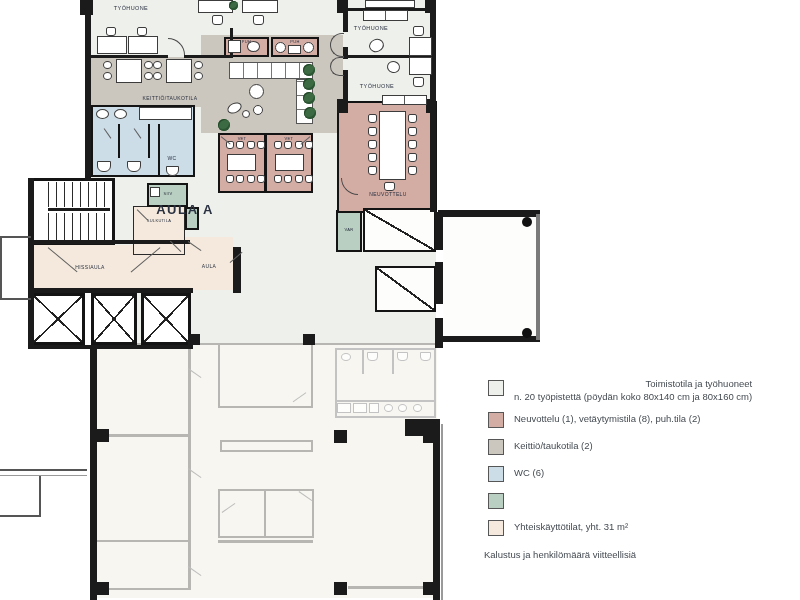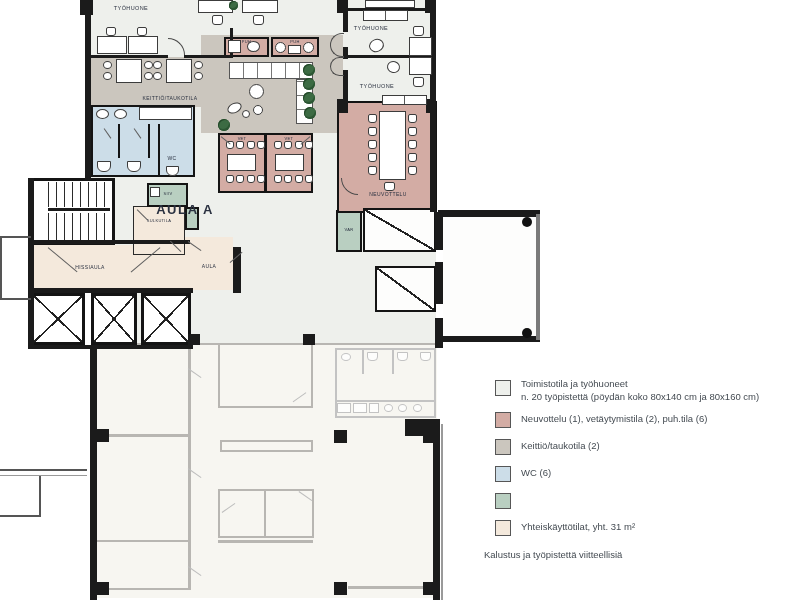--- a/index.html
+++ b/index.html
@@ -27,21 +27,21 @@
   .diag{position:absolute;background-color:#fdfdfc;border:2.5px solid #141414;box-sizing:border-box;
     background-image:
       linear-gradient(to top right, transparent calc(50% - 1px), #222 calc(50% - 1px), #222 calc(50% + 1px), transparent calc(50% + 1px));}
   .treads{position:absolute;background:repeating-linear-gradient(90deg,#2b2b2b 0 1.5px,transparent 1.5px 8px);}
   .sofa-h{position:absolute;background:#fff repeating-linear-gradient(90deg,transparent 0 13px,#777 13px 14px);border:1px solid #555;box-sizing:border-box;}
   .sofa-v{position:absolute;background:#fff repeating-linear-gradient(0deg,transparent 0 13px,#777 13px 14px);border:1px solid #555;box-sizing:border-box;}
   .arc{position:absolute;border:1px solid #4a4a4a;box-sizing:border-box;background:transparent;}
   .rcol{position:absolute;background:#111;border-radius:50%;}
   
   #legend{position:absolute;left:484px;top:377px;width:316px;color:#444b52;}
-  .lrow{position:absolute;left:11px;display:flex;align-items:flex-start;}
+  .lrow{position:absolute;left:4px;display:flex;align-items:flex-start;text-align:right;}
   .sw{width:16px;height:16px;border:1.5px solid #565656;box-sizing:border-box;flex:0 0 auto;margin-right:10px;}
   .ltxt{font-size:9.5px;line-height:13px;}
   .lnote{position:absolute;left:0;top:172px;font-size:9.5px;}
 </style>
 </head>
 <body>
 
 <div id="stage">
 
   <div class="room" style="left: 91px; top: 0px; width: 345px; height: 345px; background-color: rgb(238, 240, 236);"></div>
@@ -290,33 +290,33 @@
   <div id="legend">
     <div class="lrow" style="top:0;">
       <div class="sw" style="margin-top: 3px; background-color: rgb(238, 240, 236);"></div>
       <div class="ltxt">
         <div>Toimistotila ja työhuoneet</div>
         <div>n. 20 työpistettä (pöydän koko 80x140 cm ja 80x160 cm)</div>
       </div>
     </div>
     <div class="lrow" style="top:35px;">
       <div class="sw" style="background-color: rgb(211, 172, 164);"></div>
-      <div class="ltxt">Neuvottelu (1), vetäytymistila (2), puh.tila (6)</div>
+      <div class="ltxt">Neuvottelu (1), vetäytymistila (8), puh.tila (2)</div>
     </div>
     <div class="lrow" style="top:62px;">
       <div class="sw" style="background-color: rgb(203, 198, 190);"></div>
       <div class="ltxt">Keittiö/taukotila (2)</div>
     </div>
     <div class="lrow" style="top:89px;">
       <div class="sw" style="background-color: rgb(204, 221, 232);"></div>
       <div class="ltxt">WC (6)</div>
     </div>
     <div class="lrow" style="top:116px;">
       <div class="sw" style="background-color: rgb(185, 207, 193);"></div>
     </div>
     <div class="lrow" style="top:143px;">
       <div class="sw" style="background-color: rgb(244, 233, 220);"></div>
       <div class="ltxt">Yhteiskäyttötilat, yht. 31 m²</div>
     </div>
-    <div class="lnote">Kalustus ja työpistettä viitteellisiä</div>
+    <div class="lnote">Kalustus ja henkilömäärä viitteellisiä</div>
   </div>
 
 </div>
 
 </body></html>

